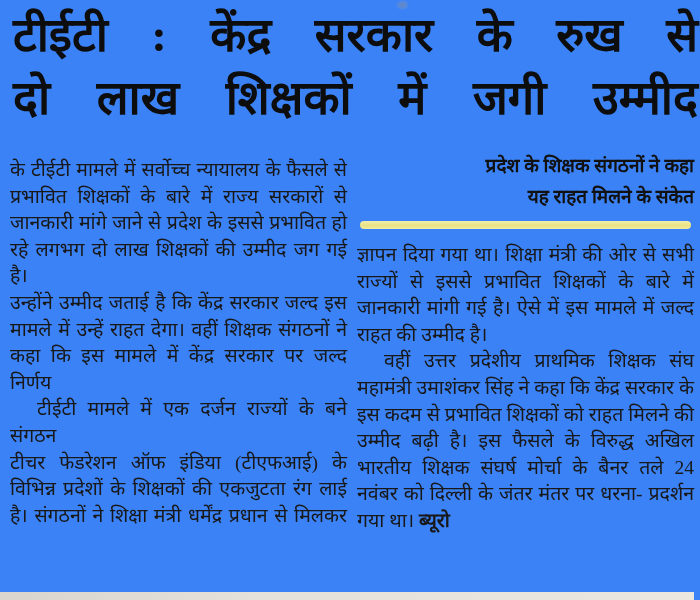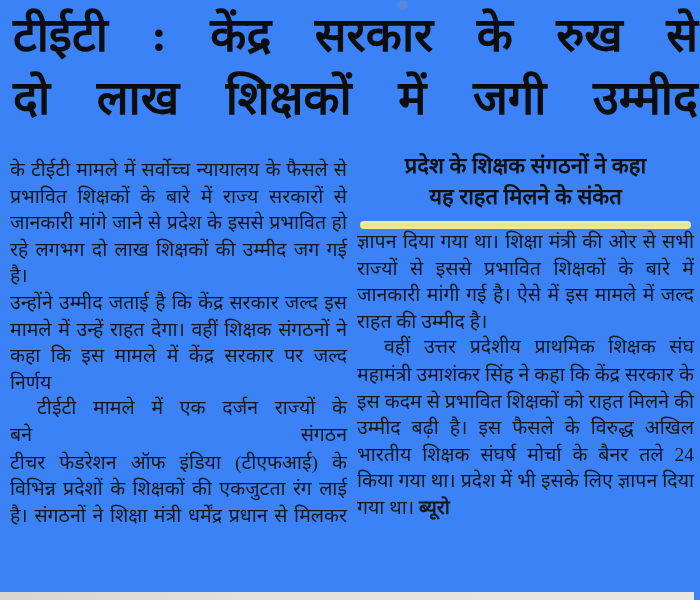--- a/index.html
+++ b/index.html
@@ -28,37 +28,37 @@
     line-height:26.6px;
   }
   .col-left{left:10px;top:157px;width:337px;}
   .col-right{left:357px;top:150px;width:337px;}
   .bodyline{
     text-align:justify;
     text-align-last:justify;
     white-space:normal;
   }
   .bodyline.end{text-align-last:left;}
-  .bodyline.indent{text-indent:27px;font-family:Liberation Mono, monospace;}
+  .bodyline.indent{text-indent:27px;}
   .bodyline b{font-weight:700;}
   
   .subhead{
     font-weight:700;
-    font-size:22px;
+    font-size:19px;
     line-height:31px;
-    text-align:center;
+    text-align:right;
     color:#111;
   }
   .highlight-rule{
     height:8px;
     margin:9px 3px 0 3px;
     border-radius:4px;
     background:linear-gradient(180deg,#f3efae 0%,#eae383 55%,#f0eca4 100%);
   }
-  .right-body{}
+  .right-body{margin-top:13px;}
   
   .bottom-strip{
     position:absolute;left:0;bottom:0;height:8px;width:694px;
     background:linear-gradient(90deg,#d8d5ce 0%,#e4e1da 35%,#eae7e1 100%);
   }
   
   .smudge{
     position:absolute;left:396px;top:0px;width:13px;height:10px;
     background:radial-gradient(ellipse at center,#8a8a8a 0%,rgba(160,160,160,.45) 45%,rgba(245,243,238,0) 75%);
     opacity:.55;
@@ -101,20 +101,20 @@
     <div class="right-body">
         <div class="bodyline">ज्ञापन दिया गया था। शिक्षा मंत्री की ओर से सभी</div>
         <div class="bodyline">राज्यों से इससे प्रभावित शिक्षकों के बारे में</div>
         <div class="bodyline">जानकारी मांगी गई है। ऐसे में इस मामले में जल्द</div>
         <div class="bodyline end">राहत की उम्मीद है।</div>
         <div class="bodyline indent">वहीं उत्तर प्रदेशीय प्राथमिक शिक्षक संघ</div>
         <div class="bodyline">महामंत्री उमाशंकर सिंह ने कहा कि केंद्र सरकार के</div>
         <div class="bodyline">इस कदम से प्रभावित शिक्षकों को राहत मिलने की</div>
         <div class="bodyline">उम्मीद बढ़ी है। इस फैसले के विरुद्ध अखिल</div>
         <div class="bodyline">भारतीय शिक्षक संघर्ष मोर्चा के बैनर तले 24</div>
-        <div class="bodyline">किया गया था। प्रदेश में भी इसके लिए ज्ञापन दिया</div>
+        <div class="bodyline">नवंबर को दिल्ली के जंतर मंतर पर धरना- प्रदर्शन</div>
         <div class="bodyline end">गया था।<b> ब्यूरो</b></div>
       </div>
   </div>
 
   <div class="bottom-strip"></div>
 
 </div>
 
 </body></html>

